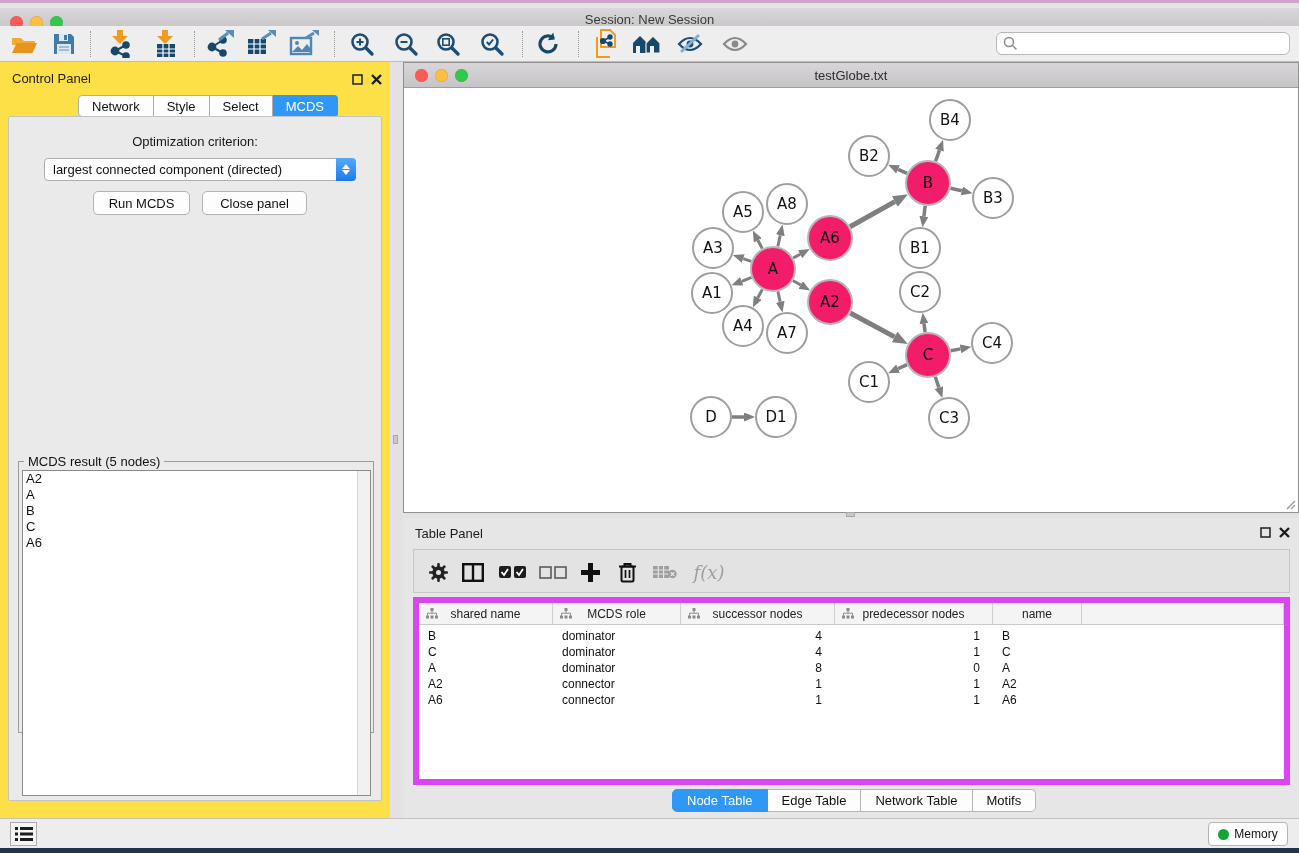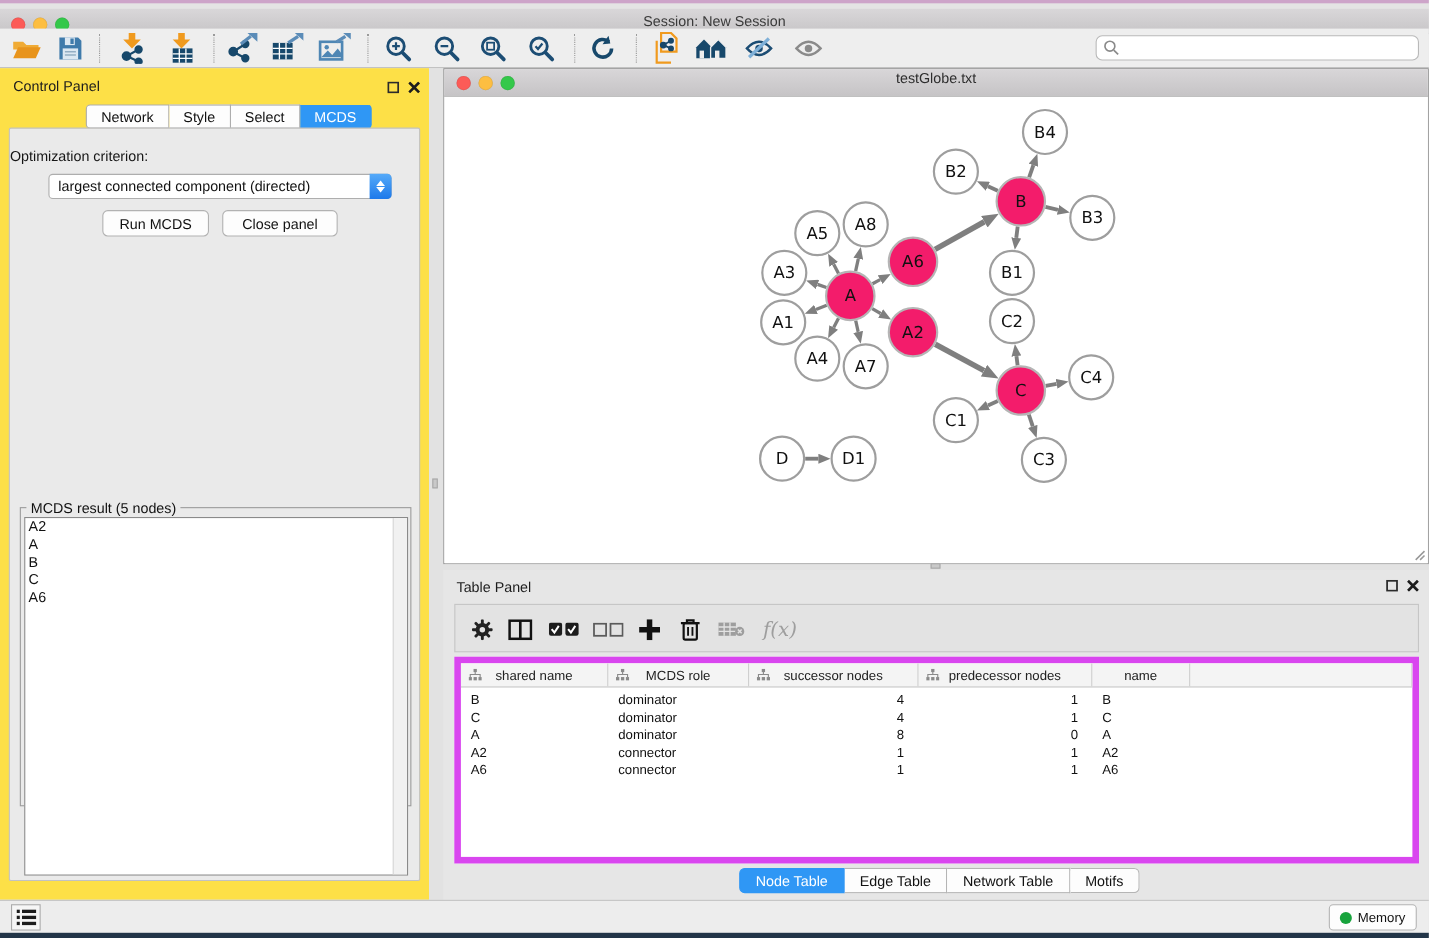--- a/index.html
+++ b/index.html
@@ -29,21 +29,21 @@
   #control-panel { left:0; top:62px; width:390px; height:756px; background:#fde047; }
   #cp-title { position:absolute; left:12px; top:9px; font-size:13px; color:#1c1c1c; }
   .win-mini { position:absolute; top:10px; width:14px; height:14px; display:flex; align-items:center; justify-content:center; }
   #cp-tabs { position:absolute; left:78px; top:33px; height:22px; display:flex; }
   .tab { font-size:13px; padding:3px 13px 4px; background:#fdfdfd; border:1px solid #adadad; border-left:none; color:#111; white-space:nowrap; }
   .tab:first-child { border-left:1px solid #adadad; border-radius:4px 0 0 4px; }
   .tab:last-child { border-radius:0 4px 4px 0; }
   .tab.active { background:#2f97f5; border-color:#2f97f5; color:#fff; }
   #cp-content { position:absolute; left:8px; top:54px; width:374px; height:685px;
     background:#eaeaea; border:1px solid #c2c2c2; border-radius:2px; }
-  #opt-label { position:absolute; left:0; top:17px; width:100%; text-align:left; font-size:13px; color:#161616; }
+  #opt-label { position:absolute; left:0; top:17px; width:100%; text-align:center; font-size:13px; color:#161616; }
   #criterion-select { position:absolute; left:35px; top:41px; width:312px; height:23px; background:#fff;
     border:1px solid #aeaeae; border-radius:4px; font-size:13px; display:flex; align-items:center; }
   #criterion-select .val { padding-left:8px; flex:1; color:#111; }
   #criterion-stepper { width:20px; height:23px; margin:-1px -1px 0 0; border-radius:0 4px 4px 0;
     background:linear-gradient(#55aaf9,#1d79ea); display:flex; flex-direction:column; align-items:center; justify-content:center; gap:1px; }
   .chev { width:0; height:0; border-left:4px solid transparent; border-right:4px solid transparent; }
   .chev.up { border-bottom:5px solid #fff; } .chev.down { border-top:5px solid #fff; }
   .pbtn { position:absolute; top:74px; height:24px; background:#fdfdfd; border:1px solid #b2b2b2; border-radius:5px;
     font-size:13px; color:#111; display:flex; align-items:center; justify-content:center; }
   #run-btn { left:84px; width:97px; } #closep-btn { left:193px; width:105px; }
@@ -54,21 +54,21 @@
   .ritem { font-size:13px; color:#111; line-height:16px; padding-left:3px; }
 
   
   #v-divider { left:390px; top:62px; width:13px; height:756px; background:#e2e2e2; }
   .div-handle { position:absolute; background:#c9c9c9; border:1px solid #a8a8a8; }
 
   
   #net-window { left:403px; top:62px; width:896px; height:451px; border:1px solid #8f8f8f; background:#fff; }
   #net-titlebar { position:absolute; left:0; top:0; width:100%; height:25px;
     background:linear-gradient(#d8d6d8,#c6c4c6); border-bottom:1px solid #9e9e9e;
-    display:flex; align-items:flex-start; justify-content:center; }
+    display:flex; align-items:center; justify-content:center; }
   #net-titlebar .tl1{ left:11px; top:6px; } #net-titlebar .tl2{ left:31px; top:6px; } #net-titlebar .tl3{ left:51px; top:6px; }
   #net-title-text { font-size:13px; color:#2d2d2d; }
   #net-canvas { position:absolute; left:0; top:25px; width:894px; height:424px; background:#fff; }
   #resize-grip { position:absolute; right:2px; bottom:2px; width:12px; height:12px; }
 
   
   #h-divider { left:403px; top:513px; width:896px; height:5px; background:#e2e2e2; }
   #table-panel { left:403px; top:518px; width:896px; height:300px; background:#e6e6e6; }
   #tp-title { position:absolute; left:12px; top:8px; font-size:13px; color:#1c1c1c; }
   #tp-toolbar { position:absolute; left:10px; top:31px; width:877px; height:44px; background:#e3e3e3; border:1px solid #c6c6c6; }

